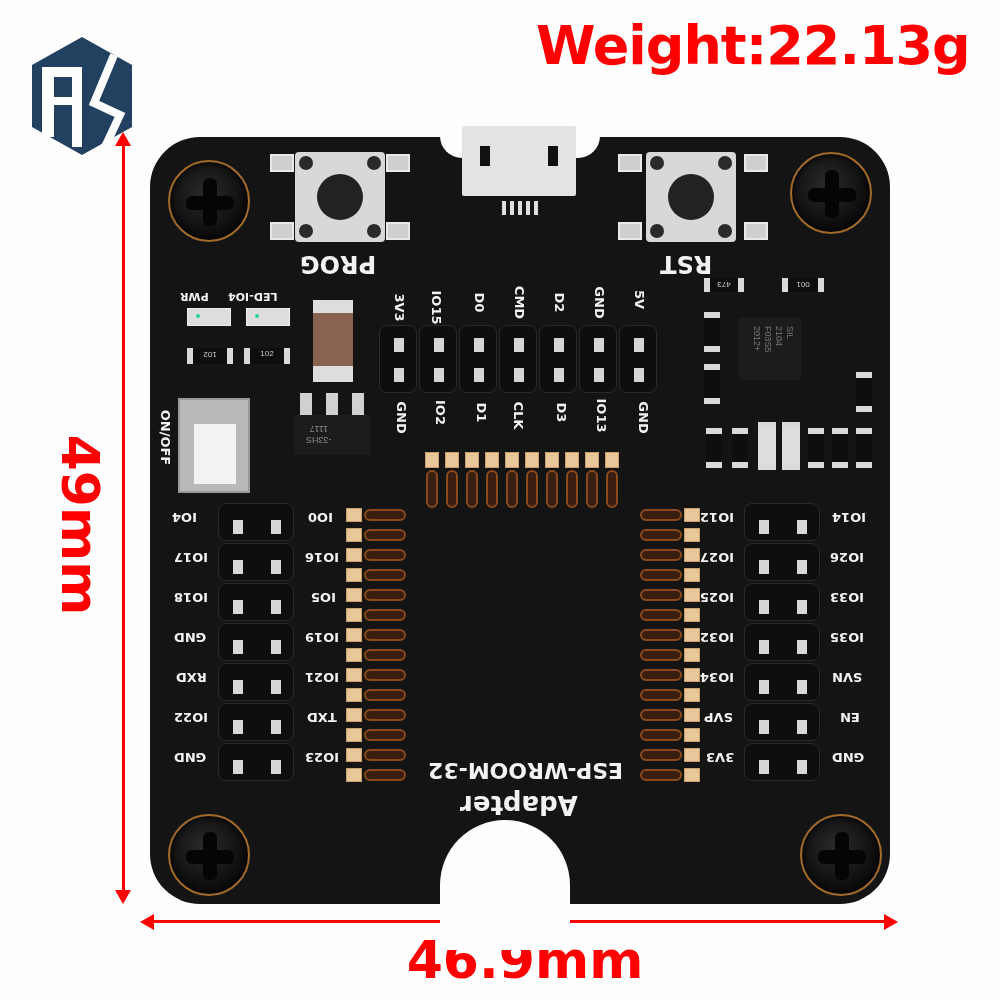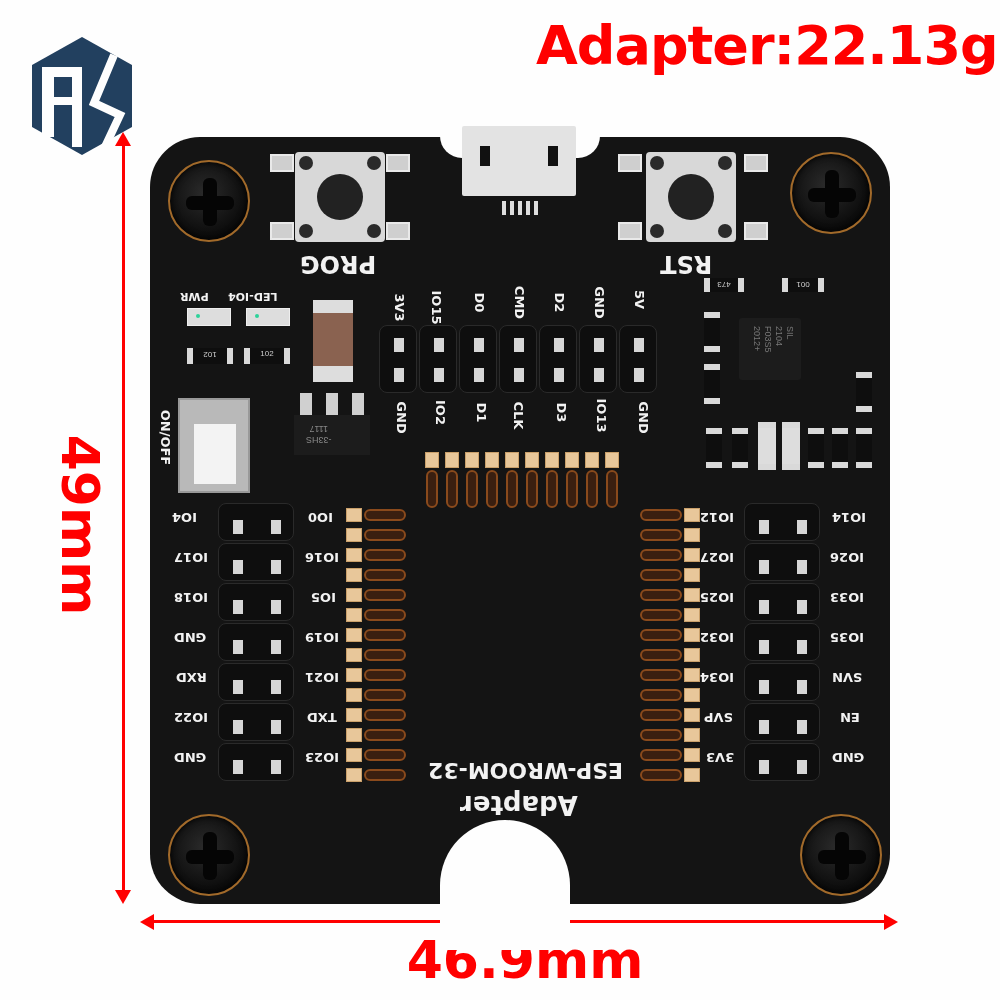--- a/index.html
+++ b/index.html
@@ -68,21 +68,21 @@
 
 <svg class="abs logo" viewBox="0 0 108 120">
   <polygon points="54,2 104,30 104,92 54,120 4,92 4,30" fill="#22405f"></polygon>
   <rect x="14" y="32" width="12" height="70" fill="#fefefe"></rect>
   <rect x="14" y="32" width="40" height="10" fill="#fefefe"></rect>
   <rect x="44" y="32" width="10" height="80" fill="#fefefe"></rect>
   <rect x="14" y="62" width="40" height="8" fill="#fefefe"></rect>
   <polyline points="86,20 66,68 92,80 76,114" stroke="#fefefe" stroke-width="8" fill="none"></polyline>
 </svg>
 
-<div class="abs weight">Adapter:22.13g</div>
+<div class="abs weight">Weight:22.13g</div>
 
 <div class="abs dim-v-line"></div>
 <div class="abs dim-v-arrow-top"></div>
 <div class="abs dim-v-arrow-bot"></div>
 <div class="abs dim-v-text">49mm</div>
 
 <div class="abs dim-h-line"></div>
 <div class="abs dim-h-arrow-l"></div>
 <div class="abs dim-h-arrow-r"></div>
 <div class="abs dim-h-text">46.9mm</div>

